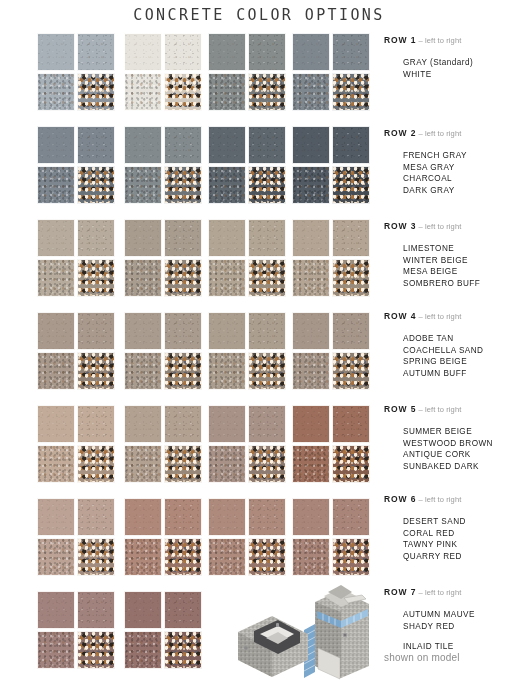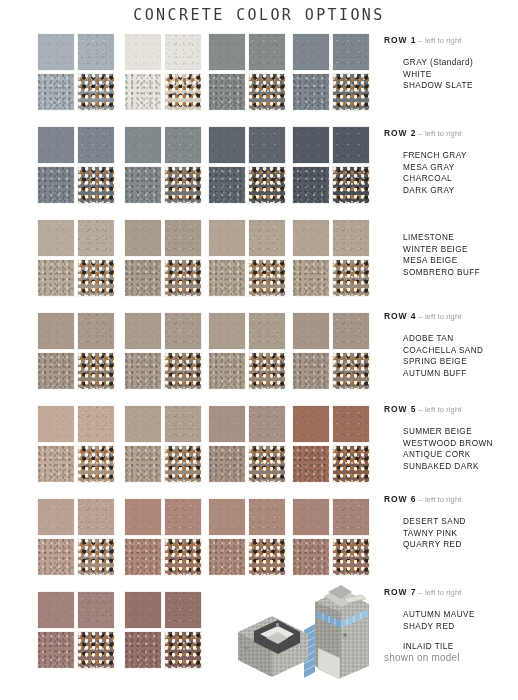--- a/index.html
+++ b/index.html
@@ -517,33 +517,33 @@
         </div>
       </div>
     </div>
 
   <div class="legend">
       <div class="leg-block" style="top: 35px;">
         <div class="leg-head"><span class="rw">ROW 1</span><span class="hint"> – left to right</span></div>
         <div class="leg-names">
           <div class="leg-name">GRAY (Standard)</div>
           <div class="leg-name">WHITE</div>
-          <div class="leg-name">SHADOW SLATE</div>
         </div>
       </div>
       <div class="leg-block" style="top: 128px;">
         <div class="leg-head"><span class="rw">ROW 2</span><span class="hint"> – left to right</span></div>
         <div class="leg-names">
           <div class="leg-name">FRENCH GRAY</div>
           <div class="leg-name">MESA GRAY</div>
           <div class="leg-name">CHARCOAL</div>
           <div class="leg-name">DARK GRAY</div>
         </div>
       </div>
       <div class="leg-block" style="top: 221px;">
+        <div class="leg-head"><span class="rw">ROW 3</span><span class="hint"> – left to right</span></div>
         <div class="leg-names">
           <div class="leg-name">LIMESTONE</div>
           <div class="leg-name">WINTER BEIGE</div>
           <div class="leg-name">MESA BEIGE</div>
           <div class="leg-name">SOMBRERO BUFF</div>
         </div>
       </div>
       <div class="leg-block" style="top: 311px;">
         <div class="leg-head"><span class="rw">ROW 4</span><span class="hint"> – left to right</span></div>
         <div class="leg-names">
@@ -559,20 +559,21 @@
           <div class="leg-name">SUMMER BEIGE</div>
           <div class="leg-name">WESTWOOD BROWN</div>
           <div class="leg-name">ANTIQUE CORK</div>
           <div class="leg-name">SUNBAKED DARK</div>
         </div>
       </div>
       <div class="leg-block" style="top: 494px;">
         <div class="leg-head"><span class="rw">ROW 6</span><span class="hint"> – left to right</span></div>
         <div class="leg-names">
           <div class="leg-name">DESERT SAND</div>
+          <div class="leg-name">CORAL RED</div>
           <div class="leg-name">TAWNY PINK</div>
           <div class="leg-name">QUARRY RED</div>
         </div>
       </div>
       <div class="leg-block" style="top: 587px;">
         <div class="leg-head"><span class="rw">ROW 7</span><span class="hint"> – left to right</span></div>
         <div class="leg-names">
           <div class="leg-name">AUTUMN MAUVE</div>
           <div class="leg-name">SHADY RED</div>
           <div class="leg-gap"></div>

